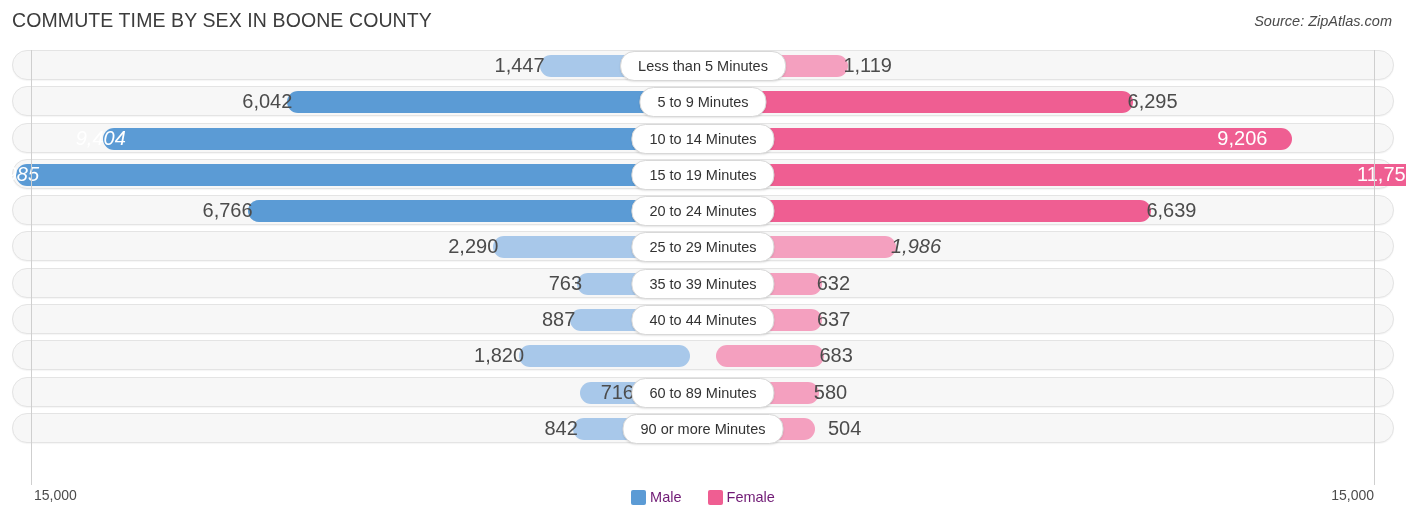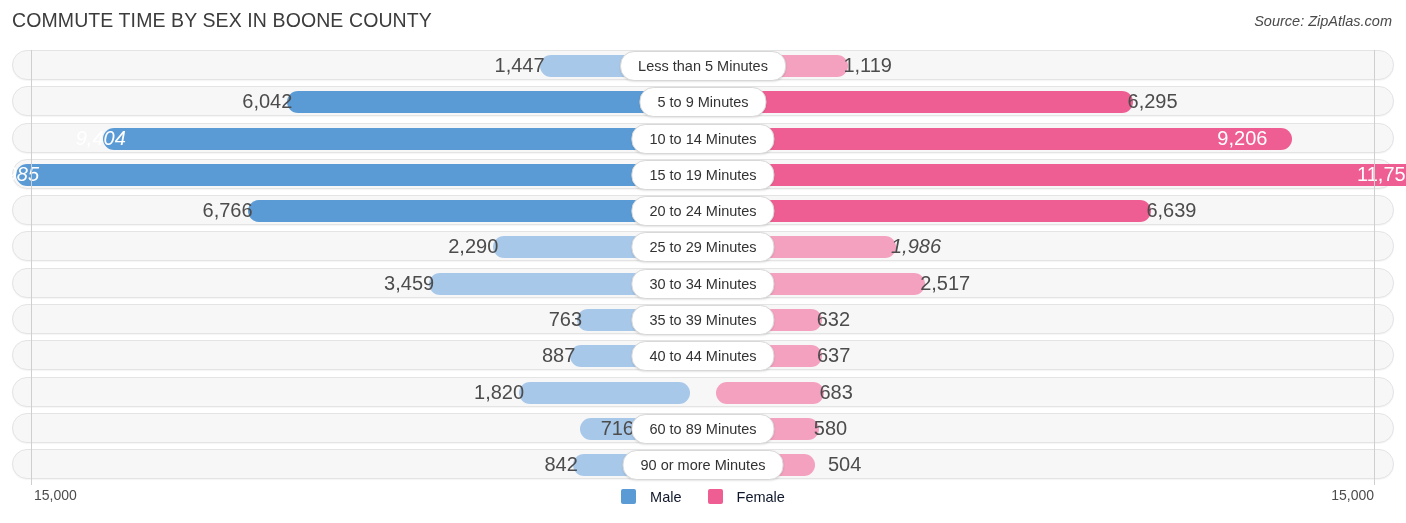--- a/index.html
+++ b/index.html
@@ -154,24 +154,24 @@
     top: 0;
     width: 1406px;
     display: flex;
     justify-content: center;
     align-items: center;
     gap: 26px;
     height: 24px;
   }
   .legend-item {
     display: flex;
-    align-items: flex-start;
-    gap: 14px;
+    align-items: flex-end;
+    gap: 4px;
     font-size: 14.5px;
-    color: #0f172a;
+    color: #701a75;
   }
   .swatch {
     width: 15px;
     height: 15px;
     border-radius: 2px;
     display: inline-block;
   }
 </style>
 </head>
 <body>
@@ -231,29 +231,20 @@
           <div class="pill">20 to 24 Minutes</div>
         </div>
         <div class="row">
           <div class="track">
             <div class="bar male" style="width: 196.701px; background: rgb(168, 200, 234);"></div>
             <div class="bar female" style="width: 180.014px; background: rgb(244, 160, 191);"></div>
           </div>
           <div class="val male" style="margin-right: 196.701px;">2,290</div>
           <div class="val female" style="margin-left: 180.014px; font-style: italic;">1,986</div>
           <div class="pill">25 to 29 Minutes</div>
-        </div>
-        <div class="row">
-          <div class="track">
-            <div class="bar male" style="width: 260.869px; background: rgb(168, 200, 234);"></div>
-            <div class="bar female" style="width: 209.161px; background: rgb(244, 160, 191);"></div>
-          </div>
-          <div class="val male" style="margin-right: 260.869px;">3,459</div>
-          <div class="val female" style="margin-left: 209.161px;">2,517</div>
-          <div class="pill">30 to 34 Minutes</div>
         </div>
         <div class="row">
           <div class="track">
             <div class="bar male" style="width: 112.882px; background: rgb(168, 200, 234);"></div>
             <div class="bar female" style="width: 105.691px; background: rgb(244, 160, 191);"></div>
           </div>
           <div class="val male" style="margin-right: 112.882px;">763</div>
           <div class="val female" style="margin-left: 105.691px;">632</div>
           <div class="pill">35 to 39 Minutes</div>
         </div>

